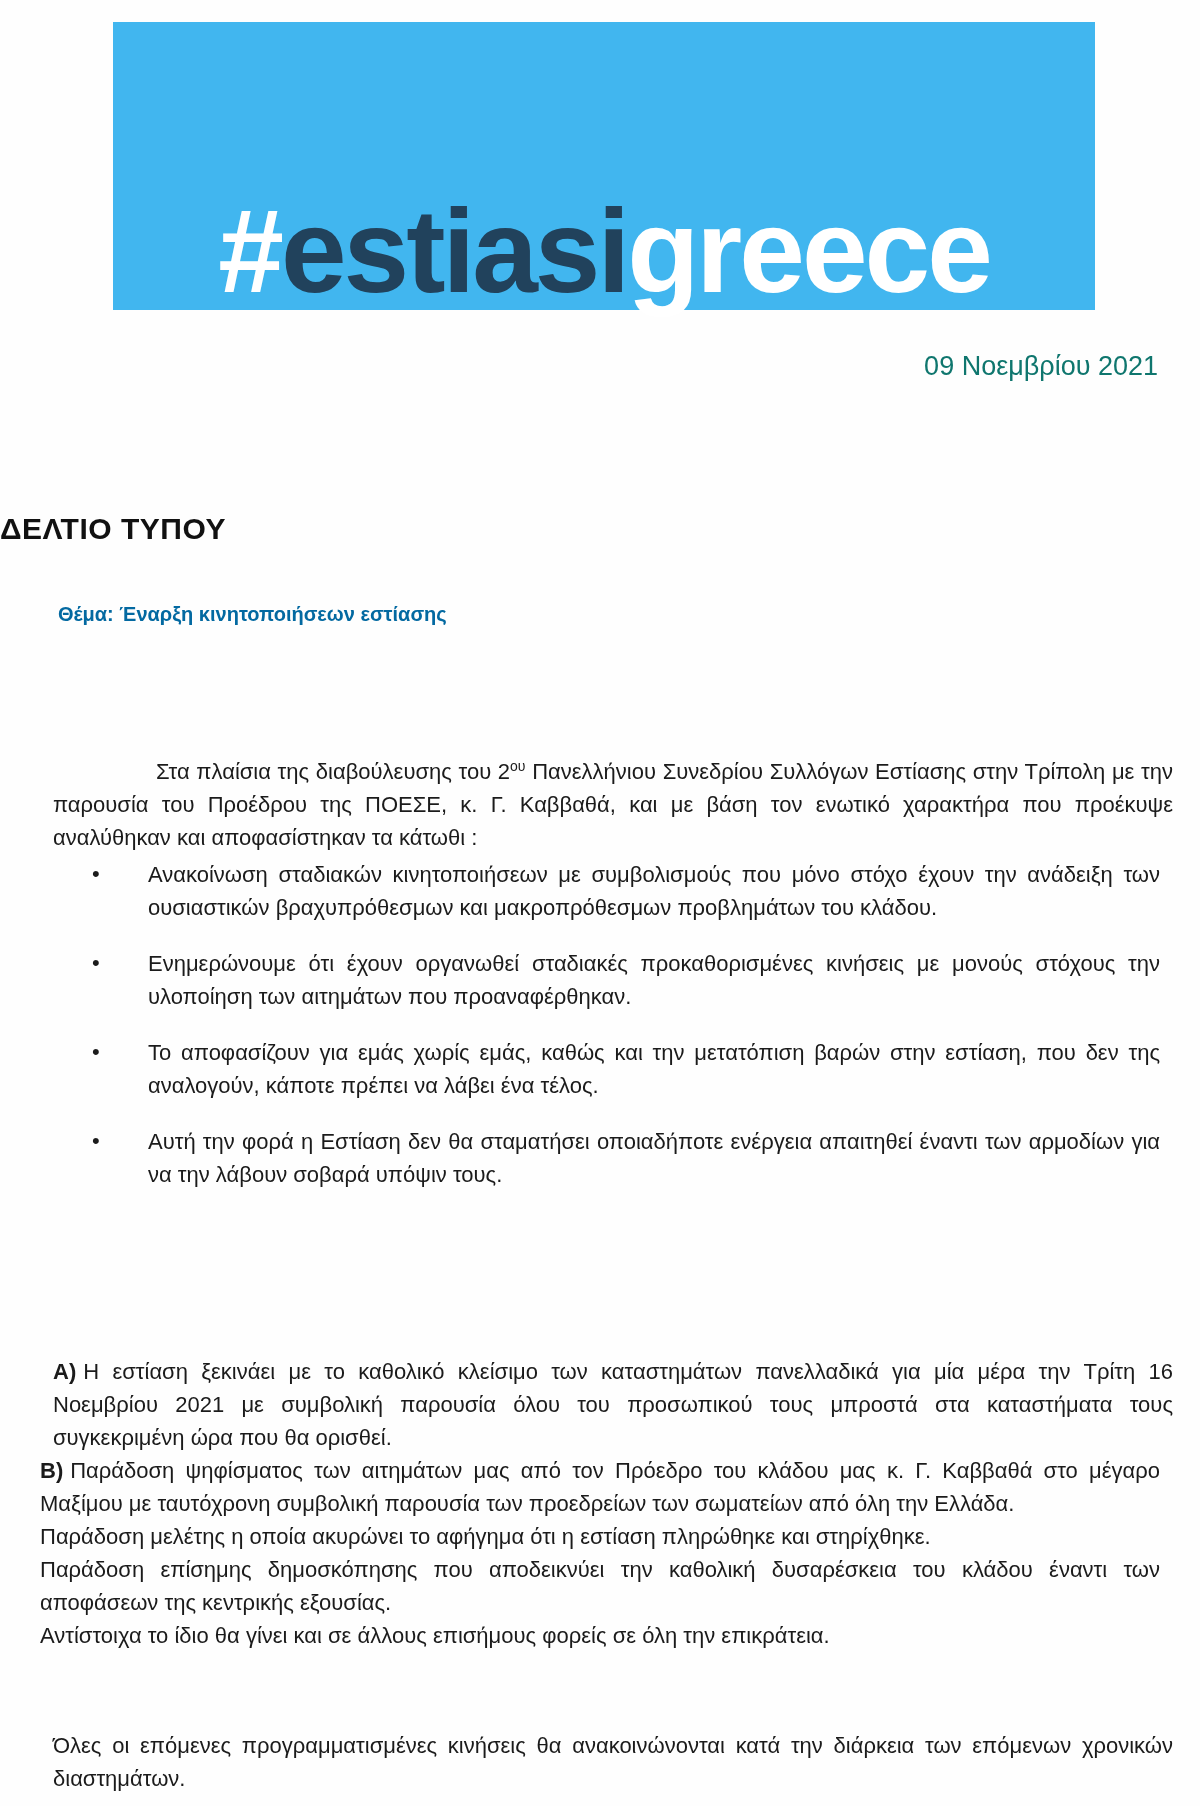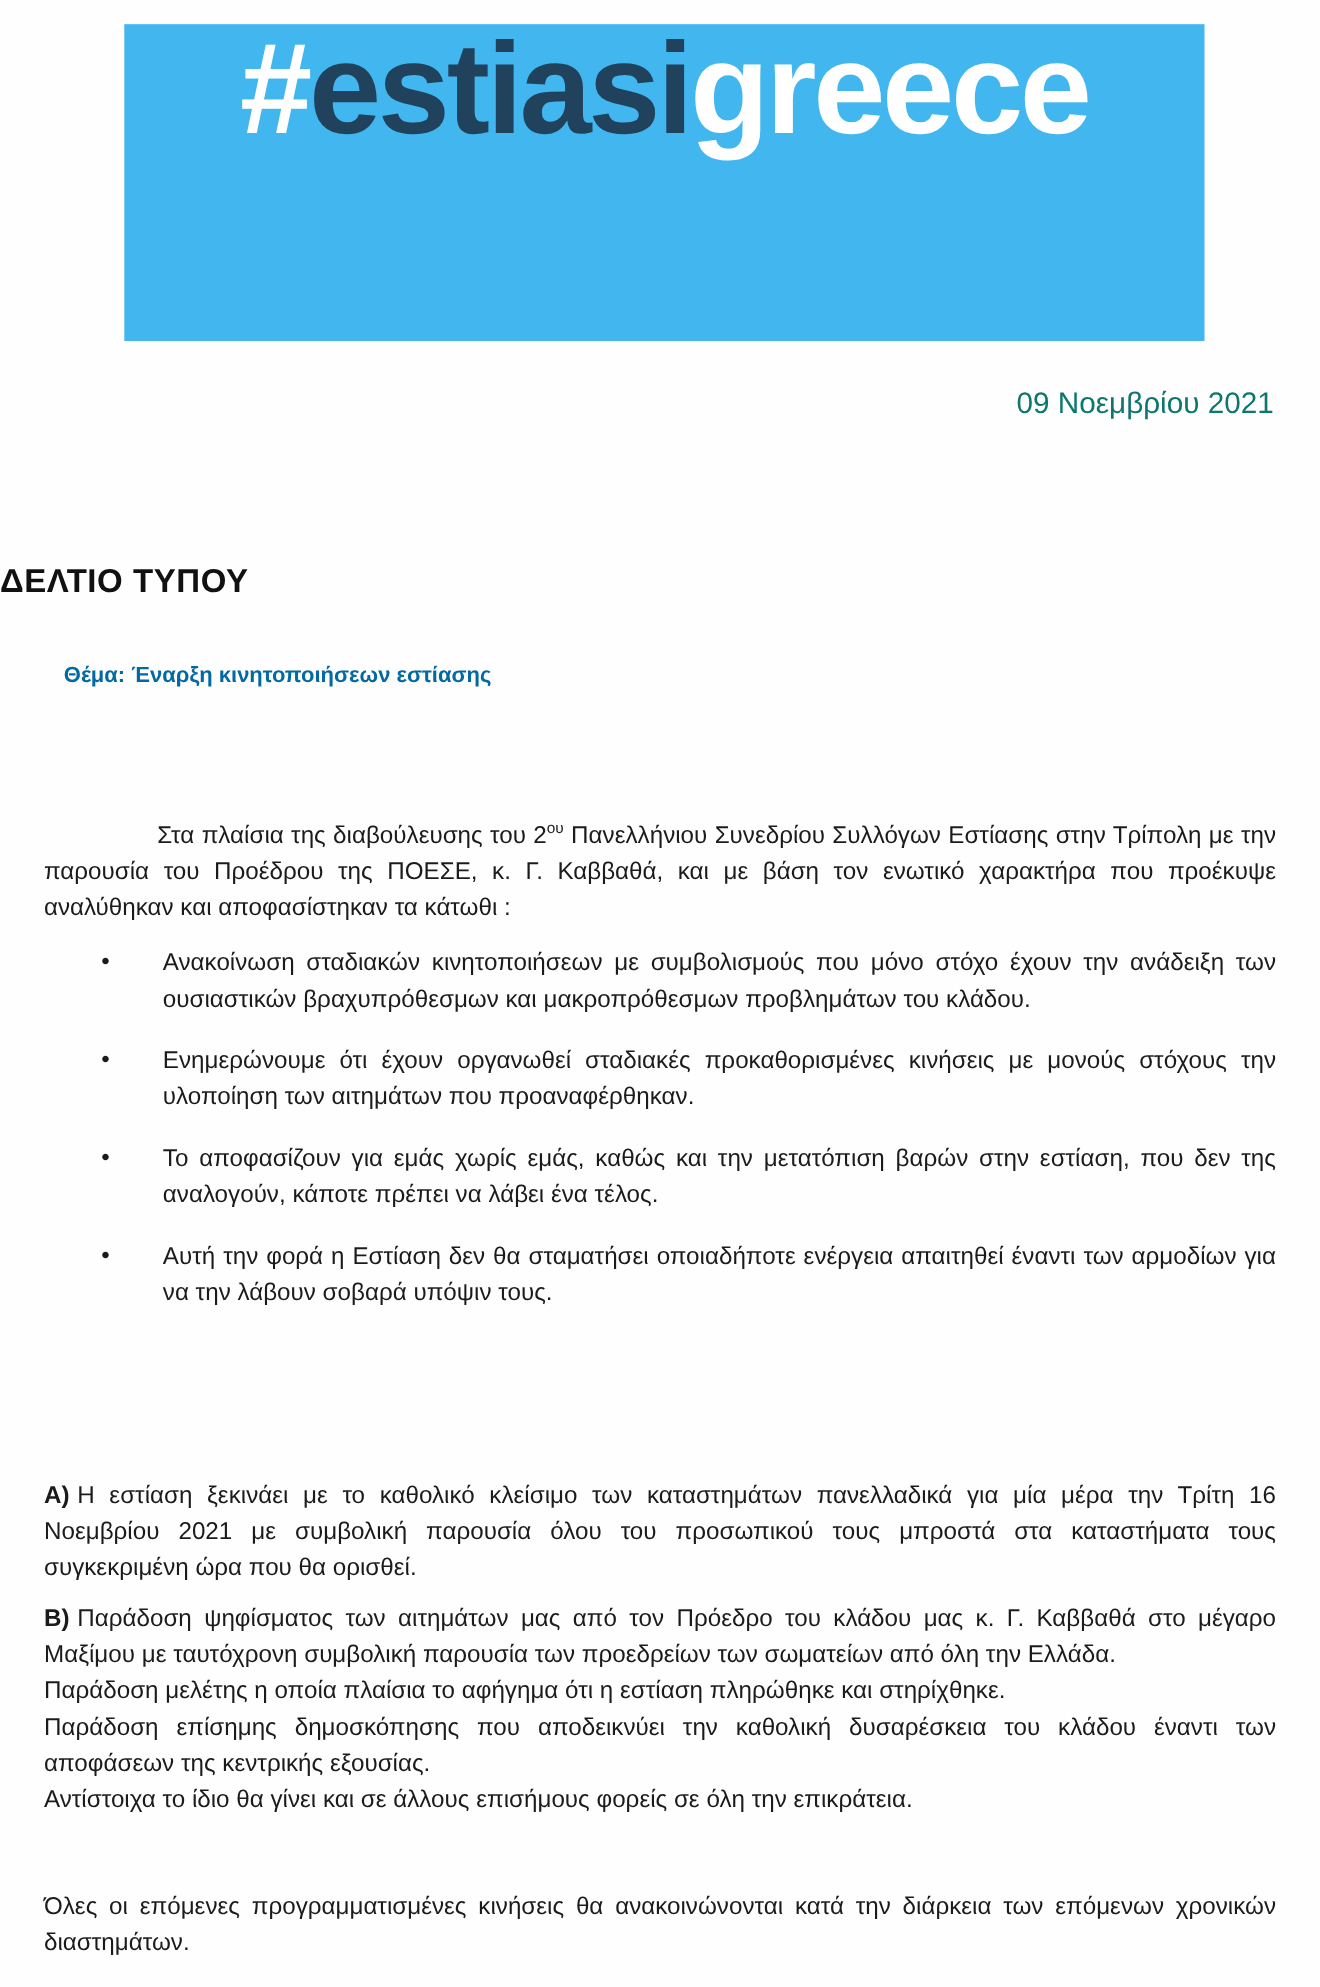--- a/index.html
+++ b/index.html
@@ -22,21 +22,21 @@
   }
   
   .banner {
     position: absolute;
     left: 113px;
     top: 22px;
     width: 982px;
     height: 288px;
     background: #41b6ef;
     display: flex;
-    align-items: flex-start;
+    align-items: flex-end;
     justify-content: center;
   }
   .logo {
     font-size: 118px;
     font-weight: 700;
     letter-spacing: -3px;
     white-space: nowrap;
     line-height: 1;
   }
   .logo .hash  { color: #ffffff; }
@@ -69,21 +69,21 @@
     left: 58px;
     font-size: 20px;
     font-weight: 700;
     color: #0369a1;
   }
   
   .body {
     position: absolute;
     left: 40px;
     width: 1120px;
-    margin: 0;
+    margin: 13px;
     font-size: 22px;
     line-height: 33px;
     text-align: justify;
   }
   .intro {
     top: 742px;
     text-indent: 103px;
   }
   sup {
     font-size: 14px;
@@ -167,20 +167,20 @@
     <li><span class="marker">•</span><span>Ενημερώνουμε ότι έχουν οργανωθεί σταδιακές προκαθορισμένες κινήσεις με μονούς στόχους την υλοποίηση των αιτημάτων που προαναφέρθηκαν.</span></li>
     <li><span class="marker">•</span><span>Το αποφασίζουν για εμάς χωρίς εμάς, καθώς και την μετατόπιση βαρών στην εστίαση, που δεν της αναλογούν, κάποτε πρέπει να λάβει ένα τέλος.</span></li>
     <li><span class="marker">•</span><span>Αυτή την φορά η Εστίαση δεν θα σταματήσει οποιαδήποτε ενέργεια απαιτηθεί έναντι των αρμοδίων για να την λάβουν σοβαρά υπόψιν τους.</span></li>
   </ul>
 
 
   <p class="body para-a"><span class="prefix">Α)</span><span>Η εστίαση ξεκινάει με το καθολικό κλείσιμο των καταστημάτων πανελλαδικά για μία μέρα την Τρίτη 16 Νοεμβρίου 2021 με συμβολική παρουσία όλου του προσωπικού τους μπροστά στα καταστήματα τους συγκεκριμένη ώρα που θα ορισθεί.</span></p>
 
   <div class="block-b">
     <p><span class="prefix">Β)</span><span>Παράδοση ψηφίσματος των αιτημάτων μας από τον Πρόεδρο του κλάδου μας κ. Γ. Καββαθά στο μέγαρο Μαξίμου με ταυτόχρονη συμβολική παρουσία των προεδρείων των σωματείων από όλη την Ελλάδα.</span></p>
-    <p>Παράδοση μελέτης η οποία πλαίσια το αφήγημα ότι η εστίαση πληρώθηκε και στηρίχθηκε.</p>
+    <p>Παράδοση μελέτης η οποία ακυρώνει το αφήγημα ότι η εστίαση πληρώθηκε και στηρίχθηκε.</p>
     <p>Παράδοση επίσημης δημοσκόπησης που αποδεικνύει την καθολική δυσαρέσκεια του κλάδου έναντι των αποφάσεων της κεντρικής εξουσίας.</p>
     <p>Αντίστοιχα το ίδιο θα γίνει και σε άλλους επισήμους φορείς σε όλη την επικράτεια.</p>
   </div>
 
   <p class="body closing">Όλες οι επόμενες προγραμματισμένες κινήσεις θα ανακοινώνονται κατά την διάρκεια των επόμενων χρονικών διαστημάτων.</p>
 
 </div>
 
 </body></html>

